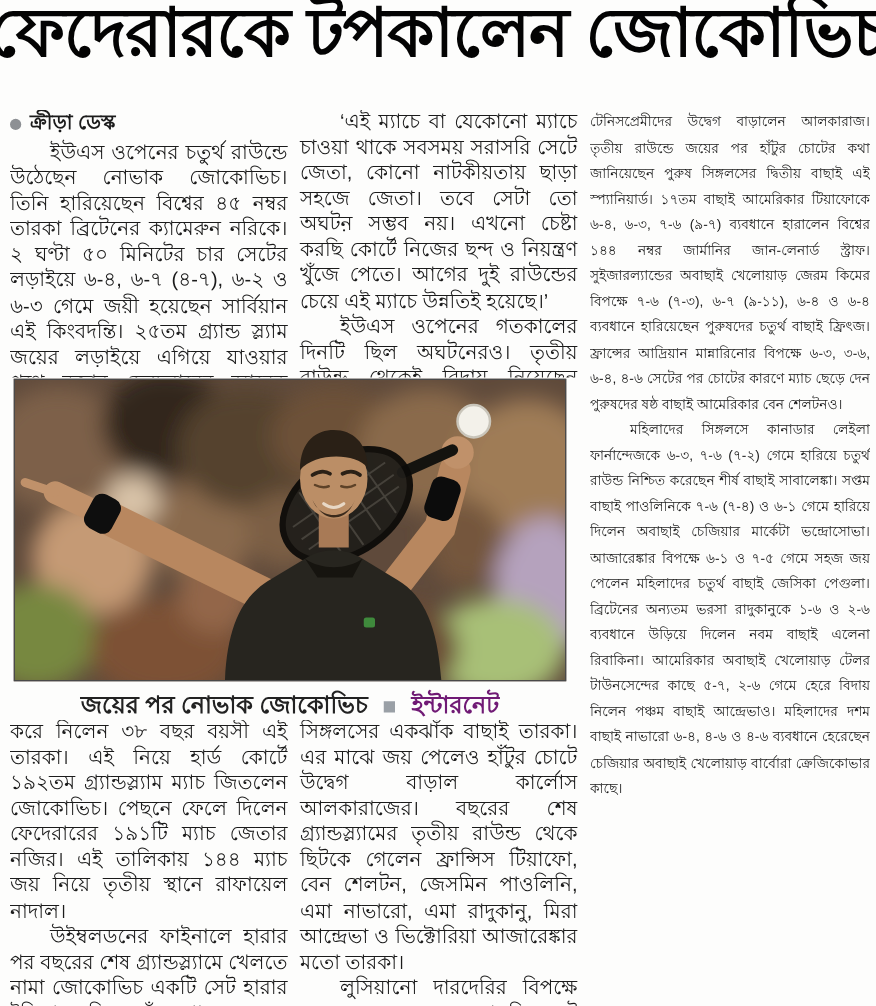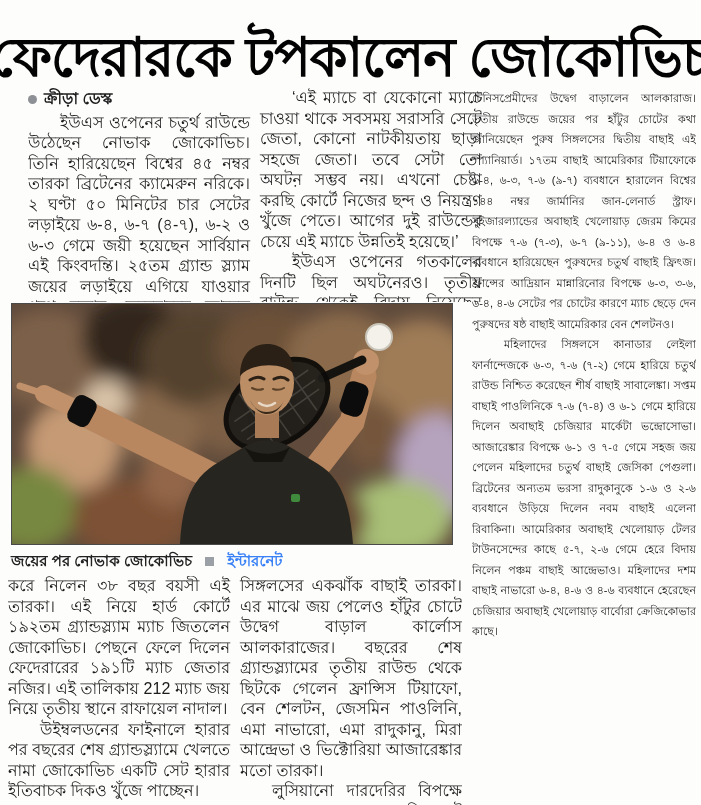--- a/index.html
+++ b/index.html
@@ -7,32 +7,32 @@
     position:relative;
     width:701px;height:805px;
     background:#fdfdfc;
     font-family:"Liberation Sans",sans-serif;
     color:#1b1b1b;
     overflow:hidden;
   }
   
   .headline-wrap{
     position:absolute;left:0;right:0;top:0;height:84px;
-    display:flex;align-items:flex-end;justify-content:center;
+    display:flex;align-items:flex-start;justify-content:center;
   }
   .headline{
     margin:0;font-size:54px;font-weight:800;line-height:1;
     letter-spacing:-1px;color:#030303;white-space:nowrap;
   }
   
   .twocol{
     position:absolute;left:8px;width:454px;
     display:flex;gap:10px;overflow:hidden;
   }
-  .twocol.top{top:88px;height:214px;margin-left:20px;}
+  .twocol.top{top:88px;height:214px;}
   .twocol.bottom{top:576px;height:229px;}
   .col{width:222px;font-size:16px;line-height:20.5px;text-align:justify;}
   .col3{
     position:absolute;left:472px;top:88px;width:224px;height:717px;
     font-size:11px;line-height:20.5px;text-align:justify;overflow:hidden;
   }
   .col p,.col3 p{margin:0;}
   p.indent{text-indent:32px;}
   
   .byline{display:flex;align-items:center;gap:7px;margin:1px 0 3px 0;}
@@ -43,27 +43,27 @@
   .byline .label{font-weight:700;font-size:16px;}
   
   .photo{
     position:absolute;left:11px;top:303px;width:440px;height:240px;
     border:1px solid #4a4a4a;background:#5f4a3b;box-sizing:content-box;
   }
   .photo svg{display:block;width:440px;height:240px;}
   
   .caption{
     position:absolute;left:11px;top:549px;width:442px;
-    display:flex;align-items:center;gap:13px;
-    font-size:15px;font-weight:700;color:#222;
+    display:flex;align-items:center;justify-content:center;gap:13px;
+    font-size:19px;font-weight:700;color:#222;
   }
   .caption .sq{
     width:9px;height:9px;background:#9aa0a6;display:inline-block;flex:none;
   }
-  .caption .credit{font-weight:700;color:#3b82f6;}
+  .caption .credit{font-weight:700;color:#701a75;}
 </style>
 </head>
 <body>
 
 <div class="page">
 
   <div class="headline-wrap">
     <h1 class="headline">ফেদেরারকে টপকালেন জোকোভিচ</h1>
   </div>
 
@@ -153,21 +153,21 @@
   </figure>
 
   <div class="caption">
     <span>জয়ের পর নোভাক জোকোভিচ</span>
     <span class="sq"></span>
     <span class="credit">ইন্টারনেট</span>
   </div>
 
   <div class="twocol bottom">
     <div class="col">
-      <p>করে নিলেন ৩৮ বছর বয়সী এই তারকা। এই নিয়ে হার্ড কোর্টে ১৯২তম গ্র্যান্ডস্ল্যাম ম্যাচ জিতলেন জোকোভিচ। পেছনে ফেলে দিলেন ফেদেরারের ১৯১টি ম্যাচ জেতার নজির। এই তালিকায় 212 ম্যাচ জয় নিয়ে তৃতীয় স্থানে রাফায়েল নাদাল।</p>
+      <p>করে নিলেন ৩৮ বছর বয়সী এই তারকা। এই নিয়ে হার্ড কোর্টে ১৯২তম গ্র্যান্ডস্ল্যাম ম্যাচ জিতলেন জোকোভিচ। পেছনে ফেলে দিলেন ফেদেরারের ১৯১টি ম্যাচ জেতার নজির। এই তালিকায় ১৪৪ ম্যাচ জয় নিয়ে তৃতীয় স্থানে রাফায়েল নাদাল।</p>
       <p class="indent">উইম্বলডনের ফাইনালে হারার পর বছরের শেষ গ্র্যান্ডস্ল্যামে খেলতে নামা জোকোভিচ একটি সেট হারার ইতিবাচক দিকও খুঁজে পাচ্ছেন।</p>
     </div>
     <div class="col">
       <p>সিঙ্গলসের একঝাঁক বাছাই তারকা। এর মাঝে জয় পেলেও হাঁটুর চোটে উদ্বেগ বাড়াল কার্লোস আলকারাজের। বছরের শেষ গ্র্যান্ডস্ল্যামের তৃতীয় রাউন্ড থেকে ছিটকে গেলেন ফ্রান্সিস টিয়াফো, বেন শেলটন, জেসমিন পাওলিনি, এমা নাভারো, এমা রাদুকানু, মিরা আন্দ্রেভা ও ভিক্টোরিয়া আজারেঙ্কার মতো তারকা।</p>
       <p class="indent">লুসিয়ানো দারদেরির বিপক্ষে ৬-২, ৬-৪ ও ৬-০ সরাসরি সেটে জয়ী হলেও</p>
     </div>
   </div>
 
   <div class="col3">
     <p>টেনিসপ্রেমীদের উদ্বেগ বাড়ালেন আলকারাজ। তৃতীয় রাউন্ডে জয়ের পর হাঁটুর চোটের কথা জানিয়েছেন পুরুষ সিঙ্গলসের দ্বিতীয় বাছাই এই স্প্যানিয়ার্ড। ১৭তম বাছাই আমেরিকার টিয়াফোকে ৬-৪, ৬-৩, ৭-৬ (৯-৭) ব্যবধানে হারালেন বিশ্বের ১৪৪ নম্বর জার্মানির জান-লেনার্ড স্ট্রাফ। সুইজারল্যান্ডের অবাছাই খেলোয়াড় জেরম কিমের বিপক্ষে ৭-৬ (৭-৩), ৬-৭ (৯-১১), ৬-৪ ও ৬-৪ ব্যবধানে হারিয়েছেন পুরুষদের চতুর্থ বাছাই ফ্রিৎজ। ফ্রান্সের আদ্রিয়ান মান্নারিনোর বিপক্ষে ৬-৩, ৩-৬, ৬-৪, ৪-৬ সেটের পর চোটের কারণে ম্যাচ ছেড়ে দেন পুরুষদের ষষ্ঠ বাছাই আমেরিকার বেন শেলটনও।</p>

